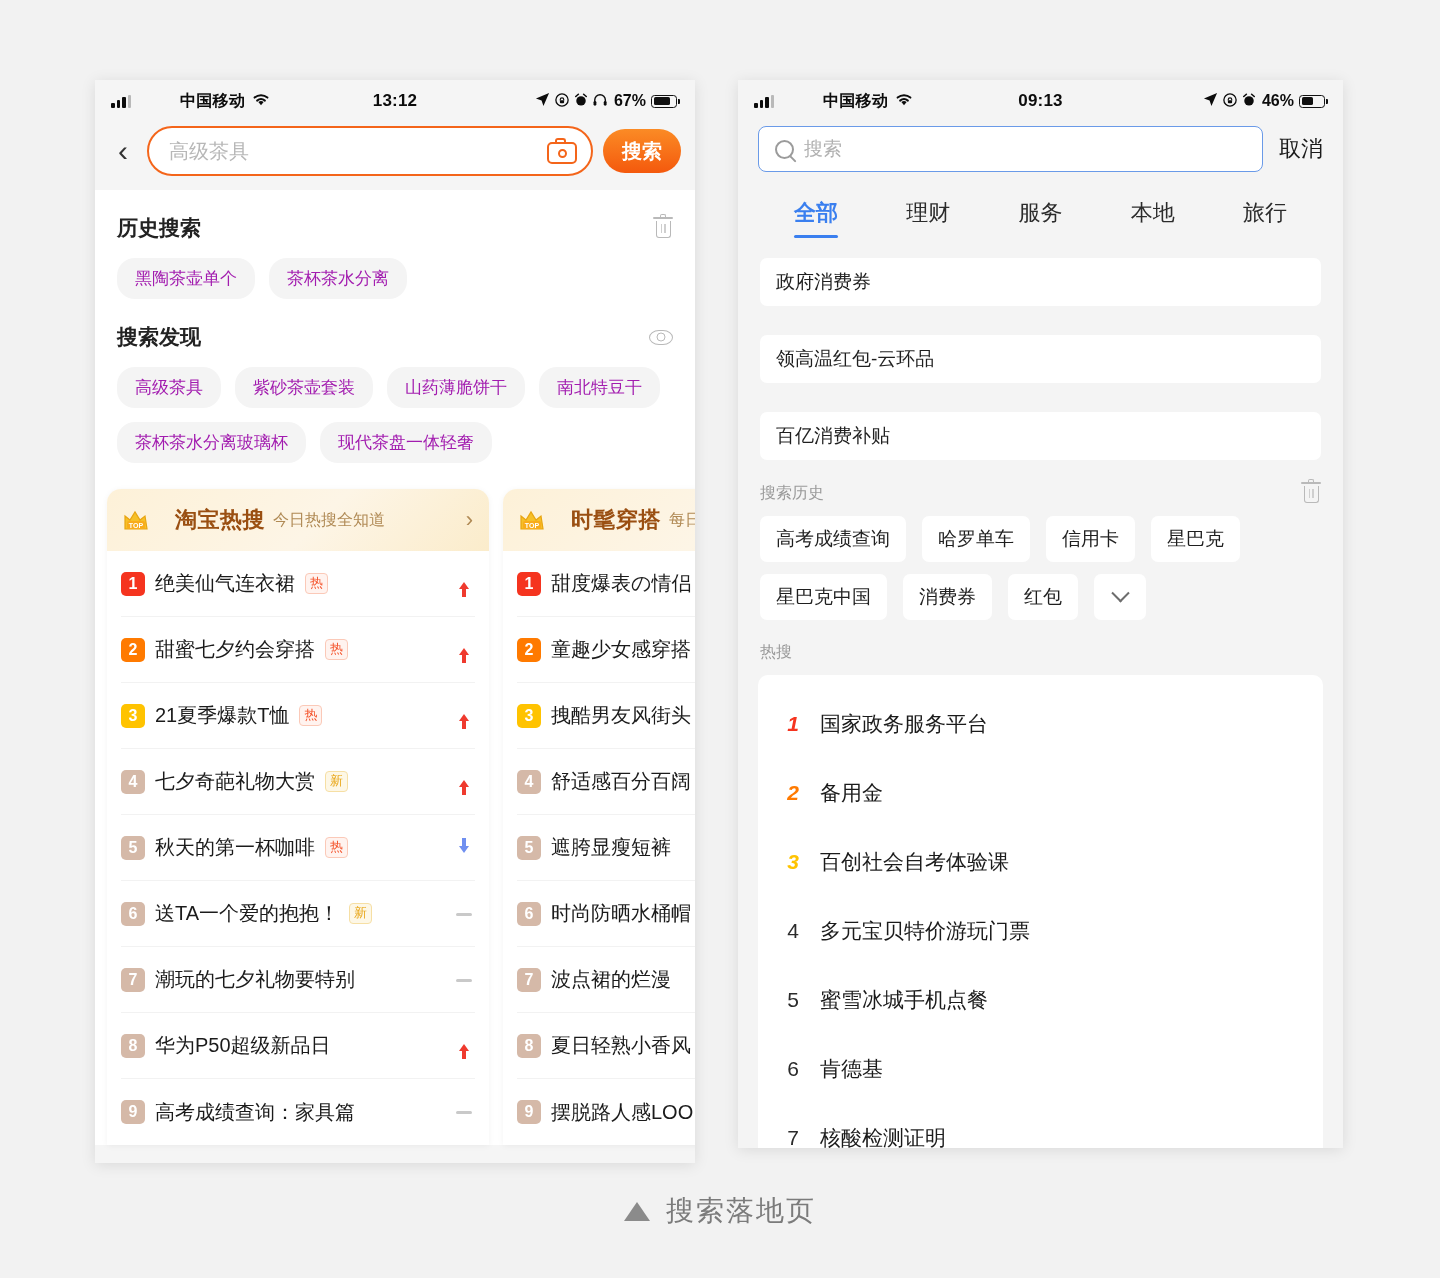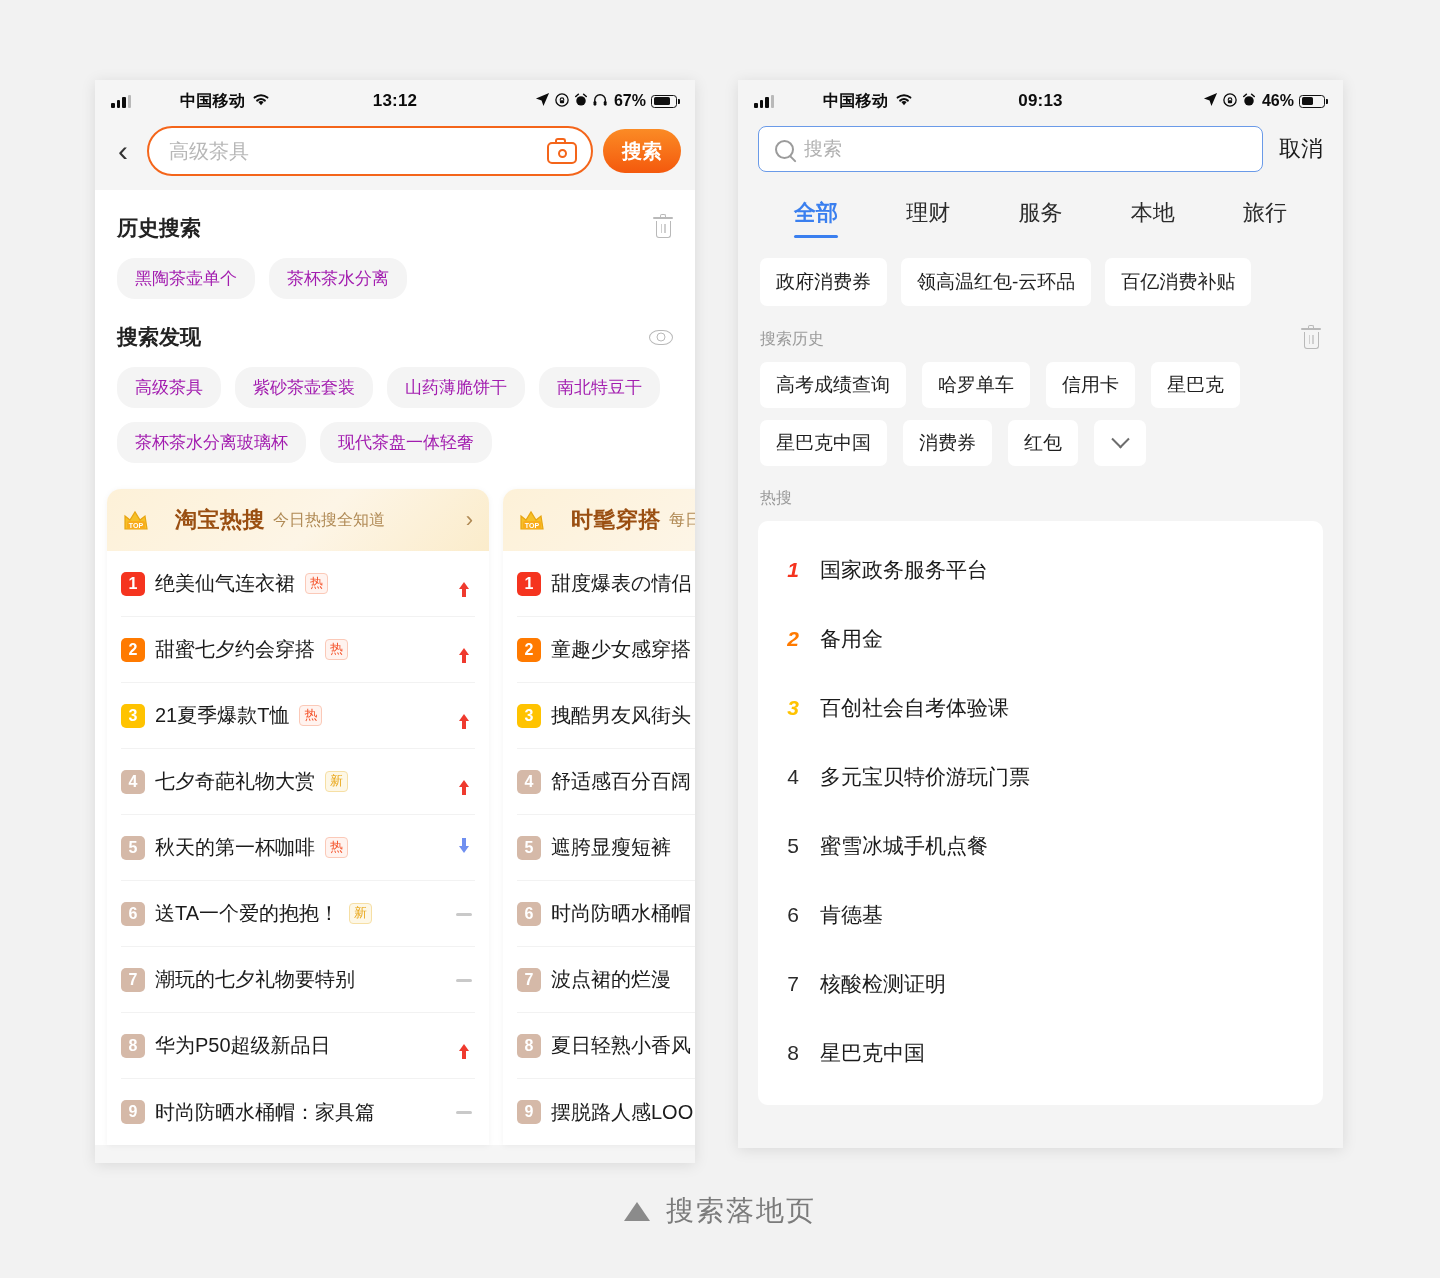--- a/index.html
+++ b/index.html
@@ -149,21 +149,21 @@
   .r-tabs { display: flex; padding: 0 22px; gap: 0; }
   .r-tab {
     flex: 1; text-align: center; font-size: 22px; color: #2b2b2b;
     padding: 10px 0 12px; position: relative; white-space:nowrap;
   }
   .r-tab.active { color: #3a7fef; font-weight: 700; }
   .r-tab.active::after {
     content: ""; position: absolute; left: 50%; transform: translateX(-50%);
     bottom: 2px; width: 44px; height: 3.5px; background: #3a7fef; border-radius: 2px;
   }
-  .r-promos { display: flex; gap: 14px; padding: 18px 22px 0 22px; }
+  .r-promos { display: flex; gap: 29px; padding: 18px 22px 0 22px; flex-direction: column; }
   .r-promo {
     background: #fff; border-radius: 7px; padding: 11px 16px;
     font-size: 19px; color: #1f1f1f; white-space: nowrap;
   }
   .r-sechead {
     display: flex; align-items: center; justify-content: space-between;
     padding: 22px 22px 0 22px;
   }
   .r-seclabel { font-size: 16px; color: #9a9a9a; }
   .r-chiprow { display: flex; flex-wrap: wrap; gap: 16px; padding: 12px 22px 0 22px; }
@@ -345,21 +345,21 @@
               <span class="hc-text">潮玩的七夕礼物要特别</span>
               <span class="trend"><span class="flat"></span></span>
             </div>
             <div class="hc-item">
               <span class="rank" style="background: rgb(213, 185, 168);">8</span>
               <span class="hc-text">华为P50超级新品日</span>
               <span class="trend"><span class="arrow-up"></span></span>
             </div>
             <div class="hc-item">
               <span class="rank" style="background: rgb(213, 185, 168);">9</span>
-              <span class="hc-text">时尚防晒水桶帽：家具篇</span>
+              <span class="hc-text">高考成绩查询：家具篇</span>
               <span class="trend"><span class="flat"></span></span>
             </div>
           </div>
         </div>
         <div class="hotcard">
           <div class="hc-head">
             <span class="crown">
               <svg width="32" height="25" viewBox="0 0 32 25">
                 <path d="M2 8l5 4 5-8 5 8 5-4 2 13H2z" fill="#f6c028"></path>
                 <path d="M2 8l5 4 5-8 5 8 5-4 2 13H2z" fill="none" stroke="#e8a411" stroke-width="1.2"></path>

